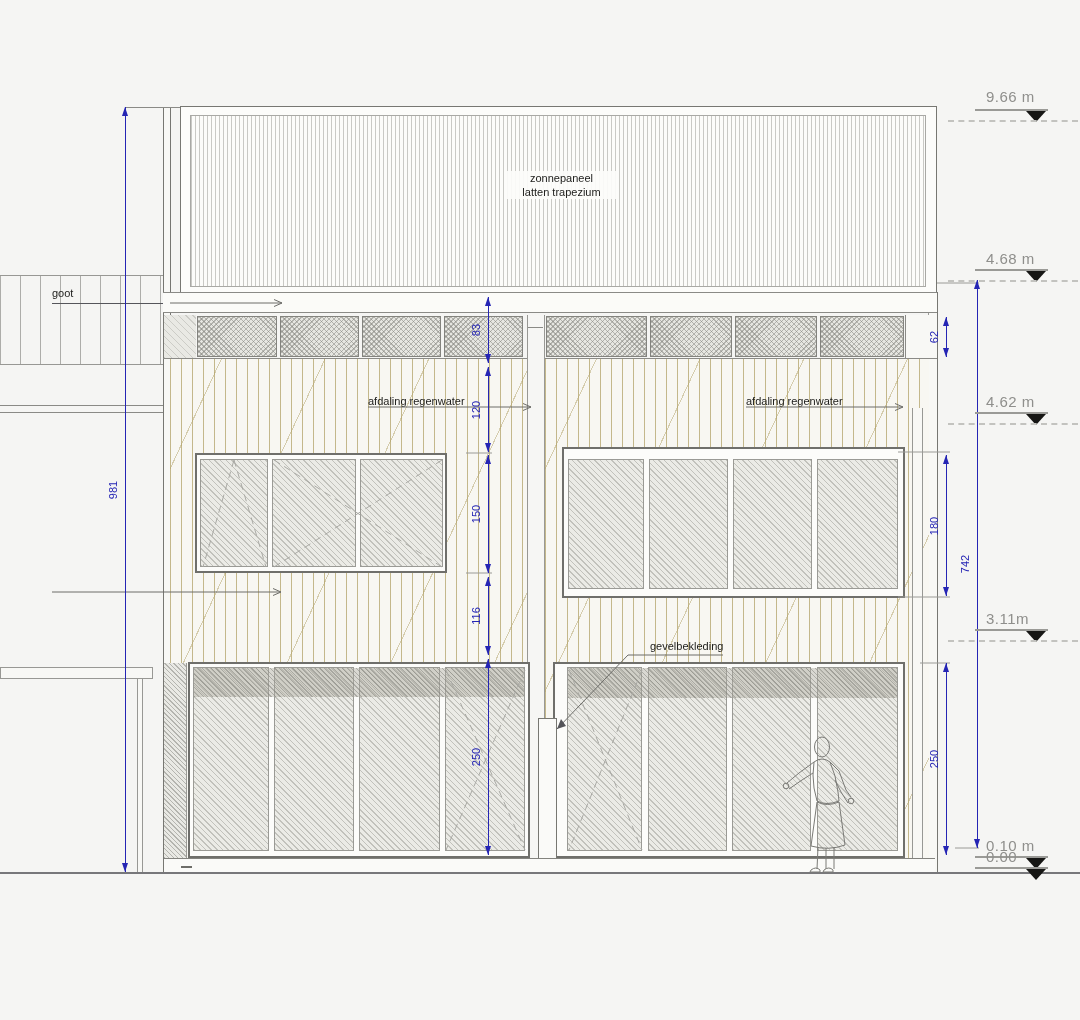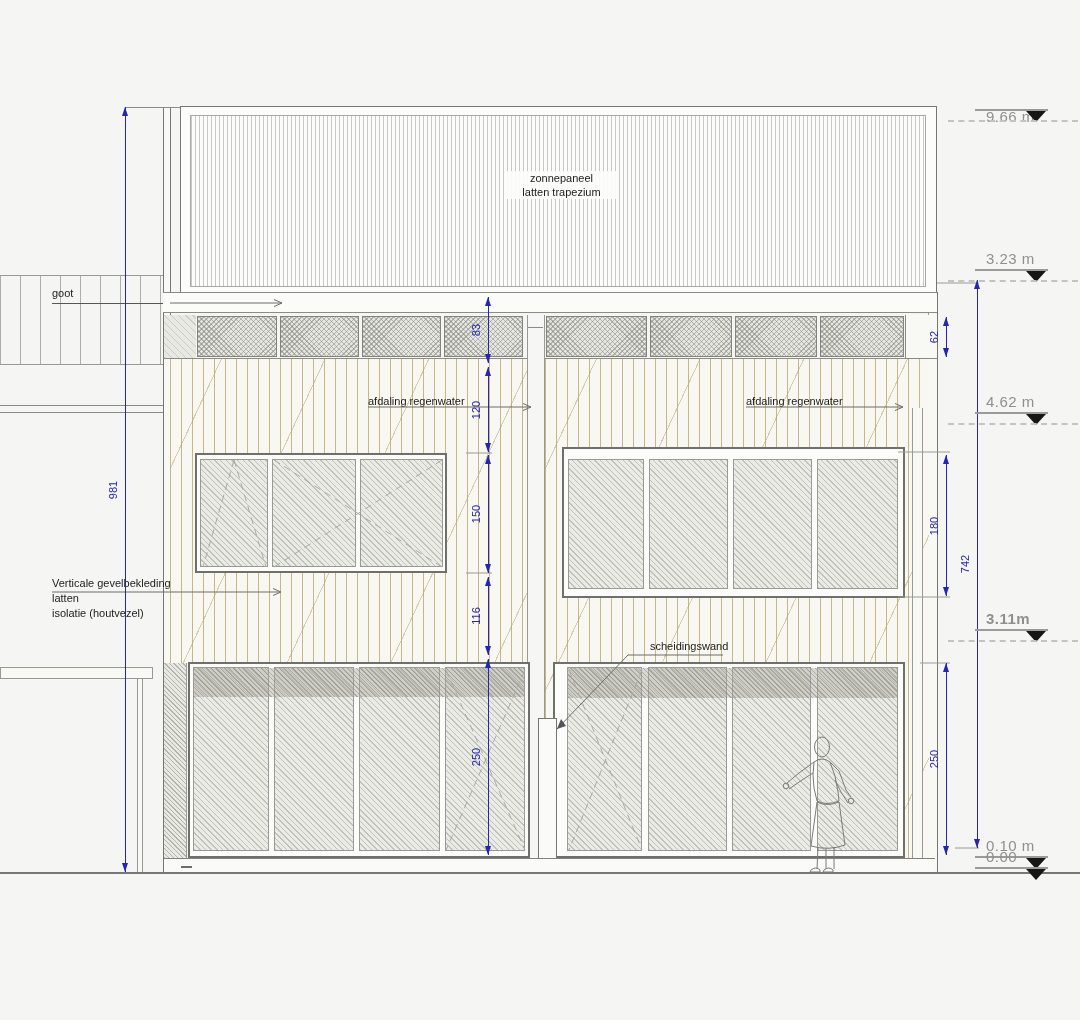--- a/index.html
+++ b/index.html
@@ -105,27 +105,22 @@
 
   <div class="white" style="left:164px;top:858px;width:771px;height:14px;border-top:1px solid #83837e;background:#fafaf8;"></div>
   <div class="ln" style="left:181px;top:866px;width:11px;height:2px;background:#6d6d69;"></div>
   <div class="ln" style="left:0;top:872px;width:1080px;height:2px;background:#77777a;"></div>
 
   <div class="lbl" style="left:52px;top:286px;">goot</div>
   <div class="ln" style="left:52px;top:303px;width:111px;height:1px;background:#55555a;"></div>
 
   <div class="lbl" style="left:368px;top:394px;">afdaling regenwater</div>
   <div class="lbl" style="left:746px;top:394px;">afdaling regenwater</div>
-  <div class="lbl" style="left:650px;top:639px;">scheidingswand</div>
-
-  <div class="lbl" style="left:52px;top:576px;line-height:15px;">
-    <span>Verticale gevelbekleding</span><br>
-    <span>latten</span><br>
-    <span>isolatie (houtvezel)</span>
-  </div>
+  <div class="lbl" style="left:650px;top:639px;">gevelbekleding</div>
+
 
   <svg class="overlay" width="1080" height="1020" viewBox="0 0 1080 1020">
     <g stroke="#6d6d69" stroke-width="1" fill="none">
 
       <path d="M170 303 H282 M282 303 L274 299.5 M282 303 L274 306.5"></path>
 
       <path d="M368 407 H531 M531 407 L523 403.5 M531 407 L523 410.5"></path>
       <path d="M746 407 H903 M903 407 L895 403.5 M903 407 L895 410.5"></path>
 
       <path d="M52 592 H281 M281 592 L273 588.5 M281 592 L273 595.5"></path>
@@ -200,33 +195,33 @@
       <div class="dim-line" style="left: 124.5px; top: 107px; height: 765px; background: rgb(37, 37, 180);"></div>
       <div class="dim-arrow" style="left: 122px; top: 107px; border-left: 3px solid transparent; border-right: 3px solid transparent; border-bottom: 9px solid rgb(37, 37, 180);"></div>
       <div class="dim-arrow" style="left: 122px; top: 863px; border-left: 3px solid transparent; border-right: 3px solid transparent; border-top: 9px solid rgb(37, 37, 180);"></div>
       <div class="dim-label" style="left: 113px; top: 489.5px; color: rgb(37, 37, 180);">981</div>
       <div class="dim-line" style="left: 976.5px; top: 280px; height: 568px; background: rgb(37, 37, 180);"></div>
       <div class="dim-arrow" style="left: 974px; top: 280px; border-left: 3px solid transparent; border-right: 3px solid transparent; border-bottom: 9px solid rgb(37, 37, 180);"></div>
       <div class="dim-arrow" style="left: 974px; top: 839px; border-left: 3px solid transparent; border-right: 3px solid transparent; border-top: 9px solid rgb(37, 37, 180);"></div>
       <div class="dim-label" style="left: 965px; top: 564px; color: rgb(37, 37, 180);">742</div>
     </div>
   <div id="levels-layer">
-      <div class="lvl-text" style="left: 986px; top: 108px;">9.66 m</div>
+      <div class="lvl-text" style="left: 986px; top: 88px;">9.66 m</div>
       <div class="lvl-line" style="left: 975px; top: 109px; width: 73px;"></div>
       <div class="lvl-tri" style="left: 1026px; top: 111px;"></div>
       <div class="lvl-dash" style="left: 948px; top: 120px; width: 130px;"></div>
-      <div class="lvl-text" style="left: 986px; top: 250px;">3.23 m</div>
+      <div class="lvl-text" style="left: 986px; top: 250px;">4.68 m</div>
       <div class="lvl-line" style="left: 975px; top: 269px; width: 73px;"></div>
       <div class="lvl-tri" style="left: 1026px; top: 271px;"></div>
       <div class="lvl-dash" style="left: 948px; top: 280px; width: 130px;"></div>
       <div class="lvl-text" style="left: 986px; top: 393px;">4.62 m</div>
       <div class="lvl-line" style="left: 975px; top: 412px; width: 73px;"></div>
       <div class="lvl-tri" style="left: 1026px; top: 414px;"></div>
       <div class="lvl-dash" style="left: 948px; top: 423px; width: 130px;"></div>
-      <div class="lvl-text" style="left: 986px; top: 610px; font-weight: bold;">3.11m</div>
+      <div class="lvl-text" style="left: 986px; top: 610px;">3.11m</div>
       <div class="lvl-line" style="left: 975px; top: 629px; width: 73px;"></div>
       <div class="lvl-tri" style="left: 1026px; top: 631px;"></div>
       <div class="lvl-dash" style="left: 948px; top: 640px; width: 130px;"></div>
       <div class="lvl-text" style="left: 986px; top: 837px;">0.10 m</div>
       <div class="lvl-line" style="left: 975px; top: 856px; width: 73px;"></div>
       <div class="lvl-tri" style="left: 1026px; top: 858px;"></div>
       <div class="lvl-text" style="left: 986px; top: 848px;">0.00</div>
       <div class="lvl-line" style="left: 975px; top: 867px; width: 73px;"></div>
       <div class="lvl-tri" style="left: 1026px; top: 869px;"></div>
     </div>

